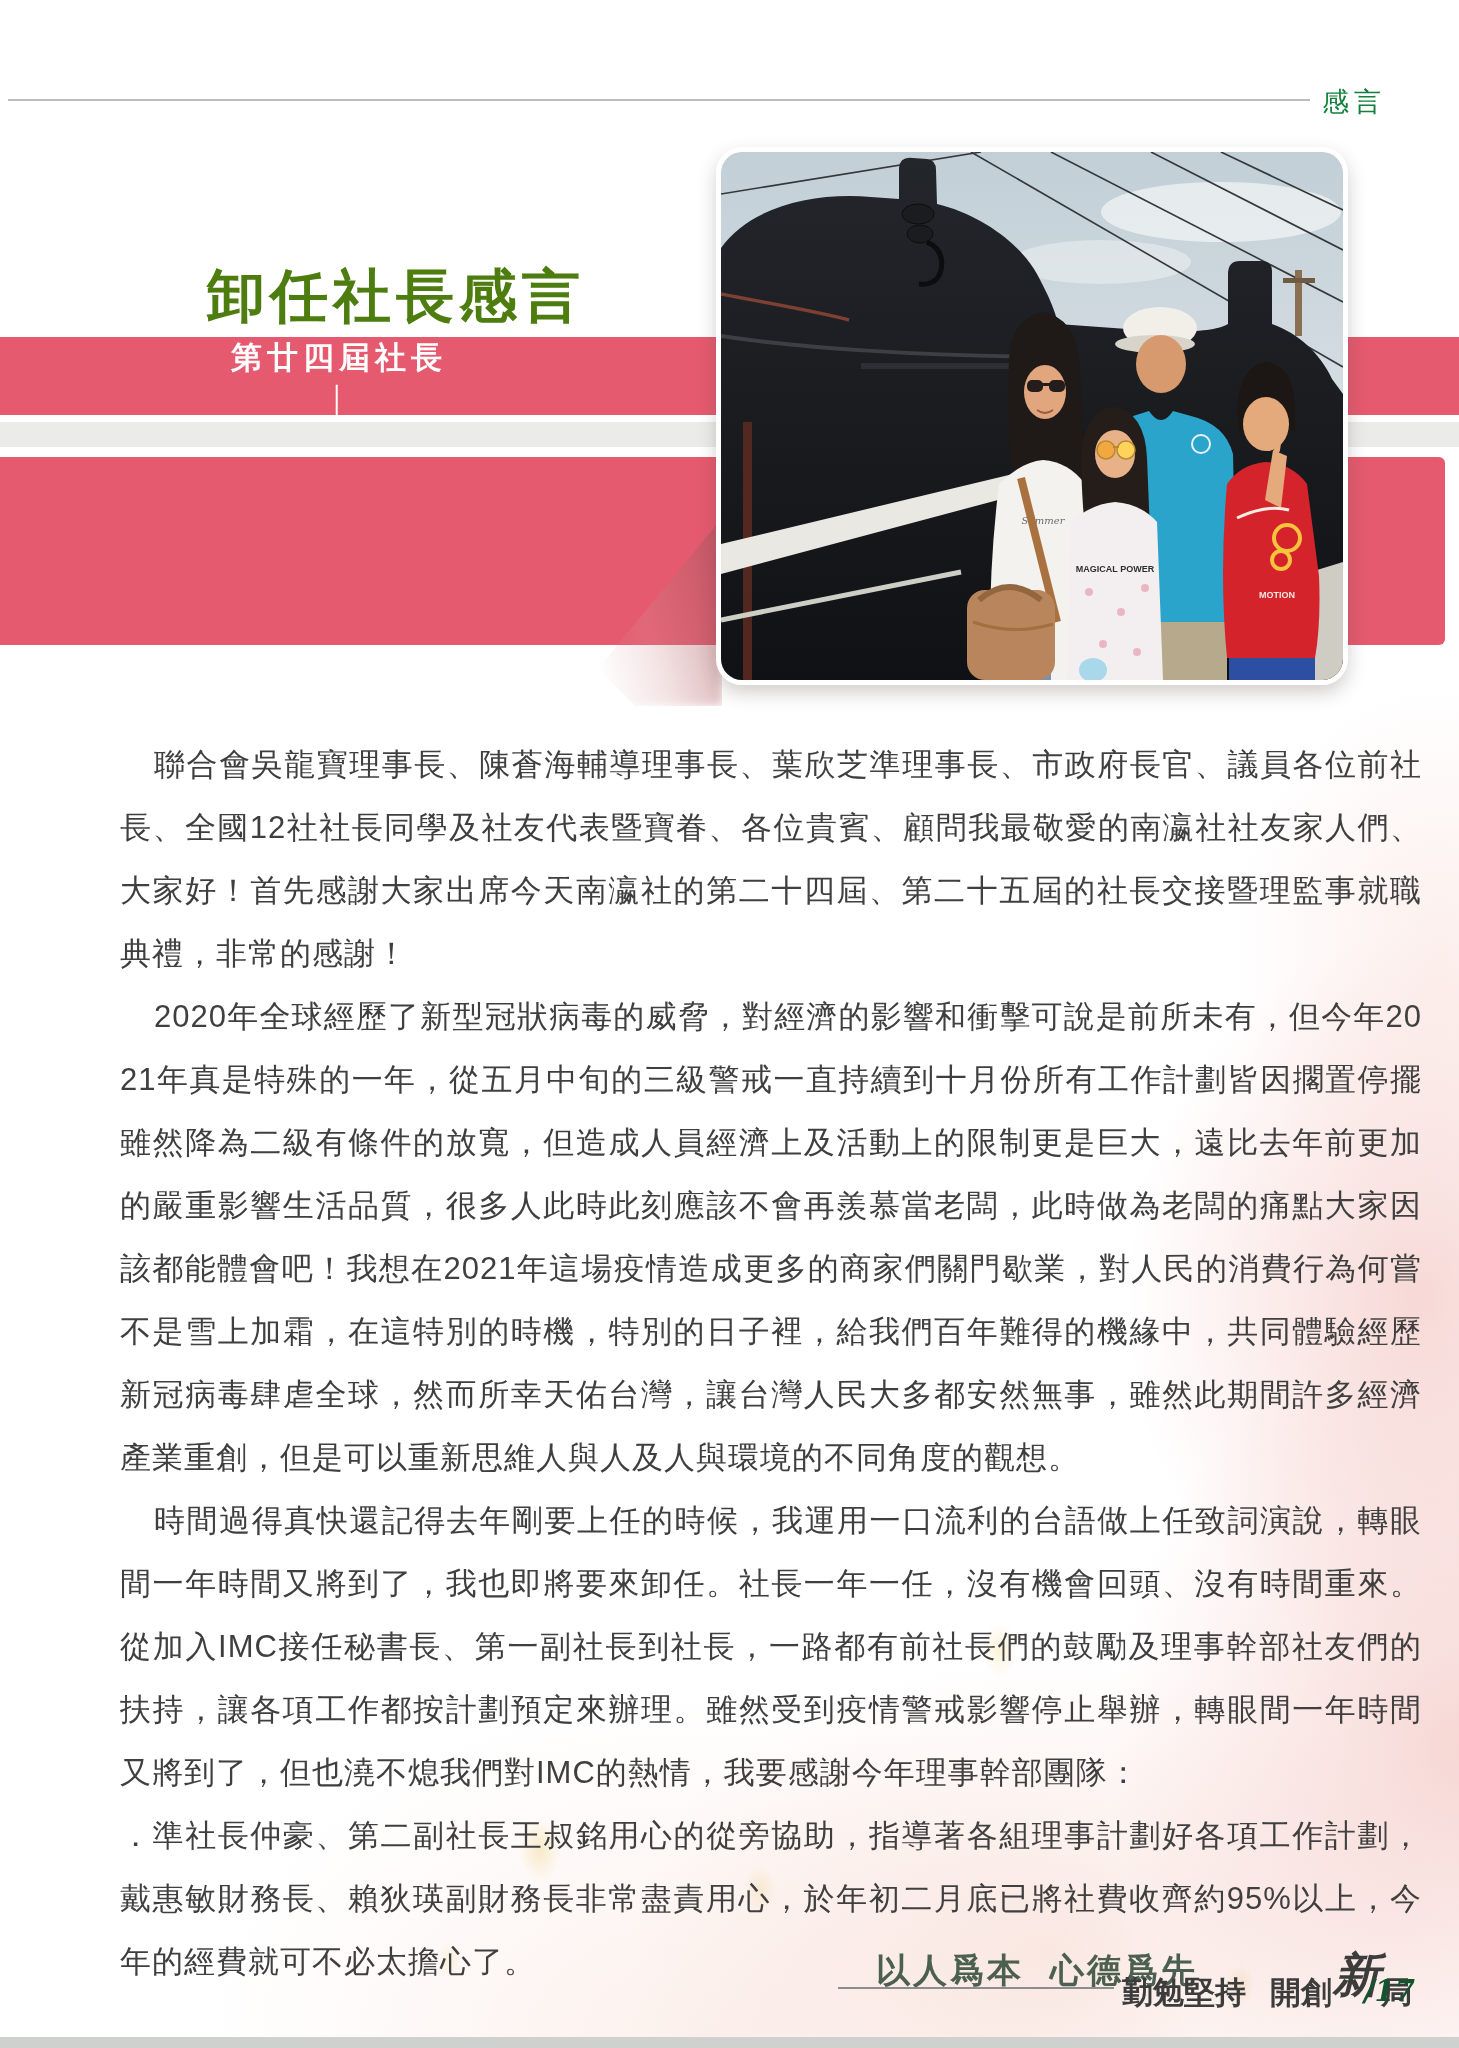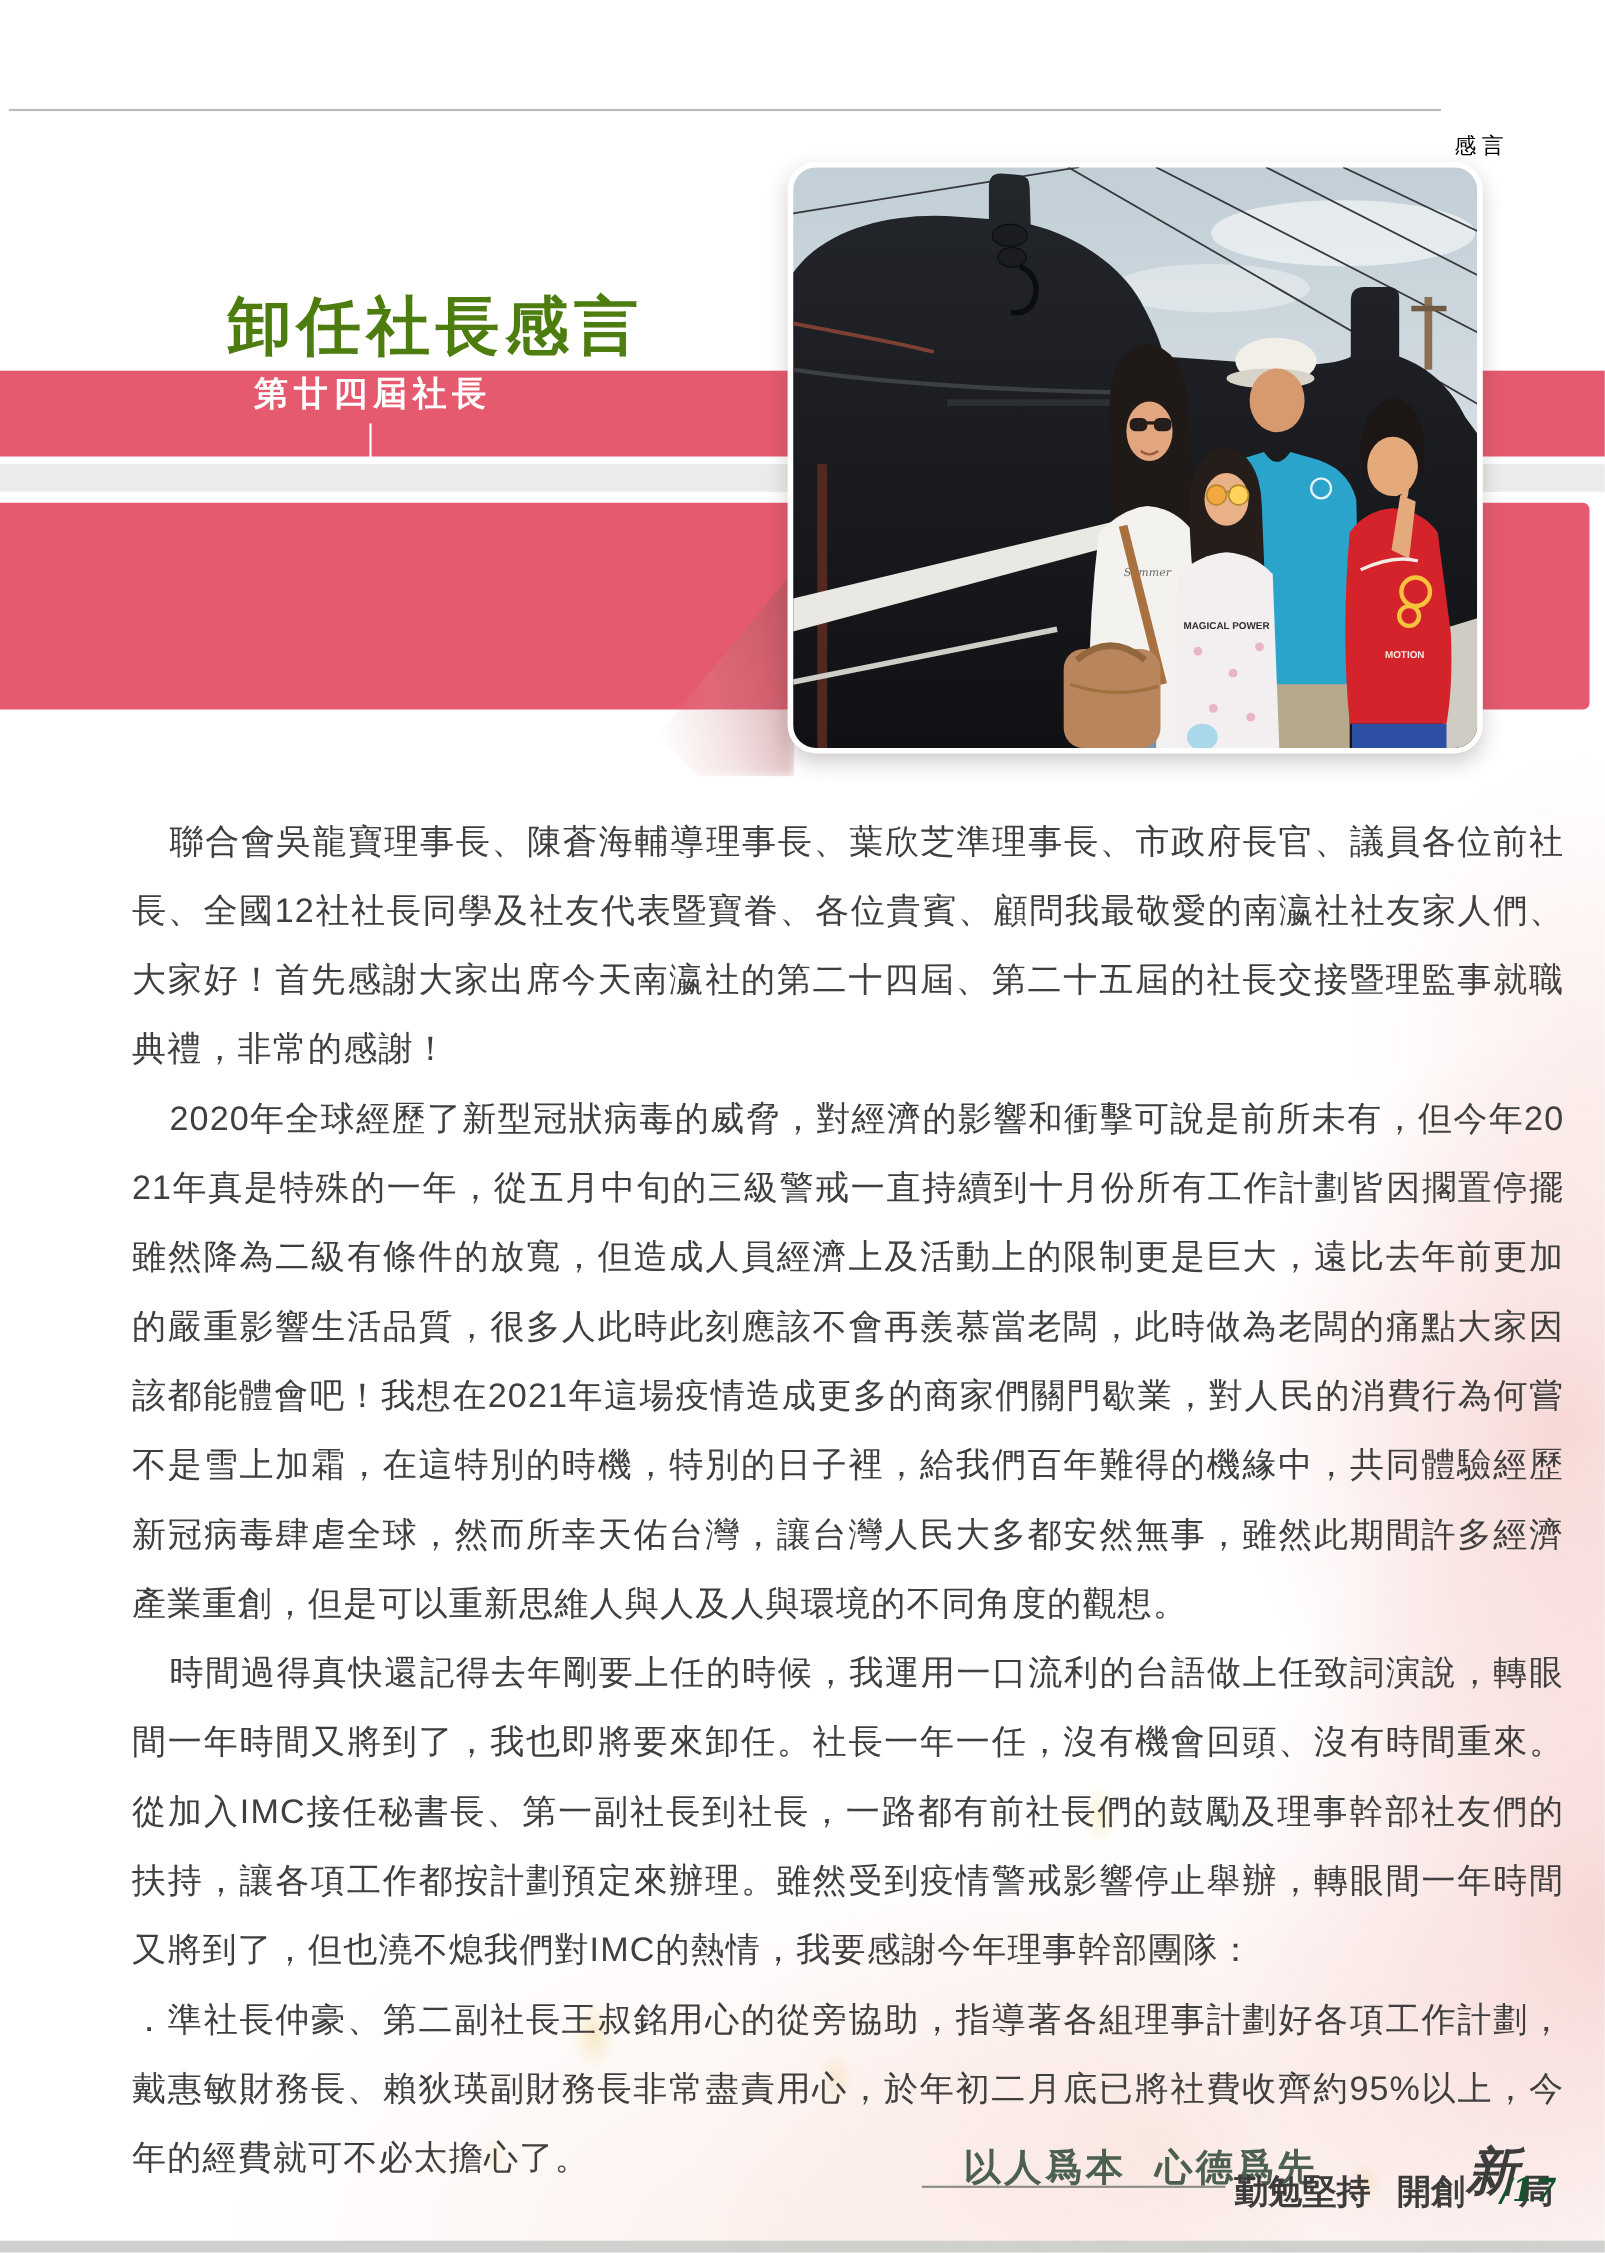--- a/index.html
+++ b/index.html
@@ -16,21 +16,21 @@
       radial-gradient(300px 380px at 1440px 950px,  rgba(246,210,203,.35), transparent 70%),
       radial-gradient(26px 40px at 540px 1850px, rgba(240,220,150,.55), transparent 80%),
       radial-gradient(20px 30px at 760px 1890px, rgba(243,224,160,.5), transparent 80%),
       radial-gradient(22px 34px at 1000px 1650px, rgba(245,226,165,.45), transparent 80%),
       radial-gradient(18px 26px at 1240px 1985px, rgba(242,220,158,.5), transparent 80%),
       radial-gradient(16px 24px at 450px 1960px, rgba(244,226,170,.4), transparent 80%);
   }
 
   
   .header-rule{position:absolute;left:8px;top:99px;width:1302px;height:2px;background:#bcbcbc;}
-  .header-label{position:absolute;left:1322px;top:84px;font-size:20px;color:#000000;letter-spacing:5px;margin-top:35px;}
+  .header-label{position:absolute;left:1322px;top:84px;font-size:27px;color:#15803d;letter-spacing:5px;}
 
   
   .page-title{position:absolute;left:207px;top:258px;font-size:58px;font-weight:700;color:#4d7c0f;letter-spacing:5px;white-space:nowrap;}
 
   
   .band1{position:absolute;left:0;top:337px;width:1459px;height:78px;background:#e55a6f;}
   .subtitle{position:absolute;left:231px;top:0;height:78px;display:flex;align-items:center;color:#ffffff;font-size:31px;font-weight:700;letter-spacing:5px;white-space:nowrap;flex-direction:column;}
   .subtitle .divider{display:inline-block;margin:0 18px;font-weight:400;transform:translateY(-2px);}
   .band-gray{position:absolute;left:0;top:422px;width:1459px;height:25px;background:#ebecea;}
   .band2{position:absolute;left:0;top:457px;width:1445px;height:188px;background:#e55a6f;border-radius:0 6px 6px 0;}

